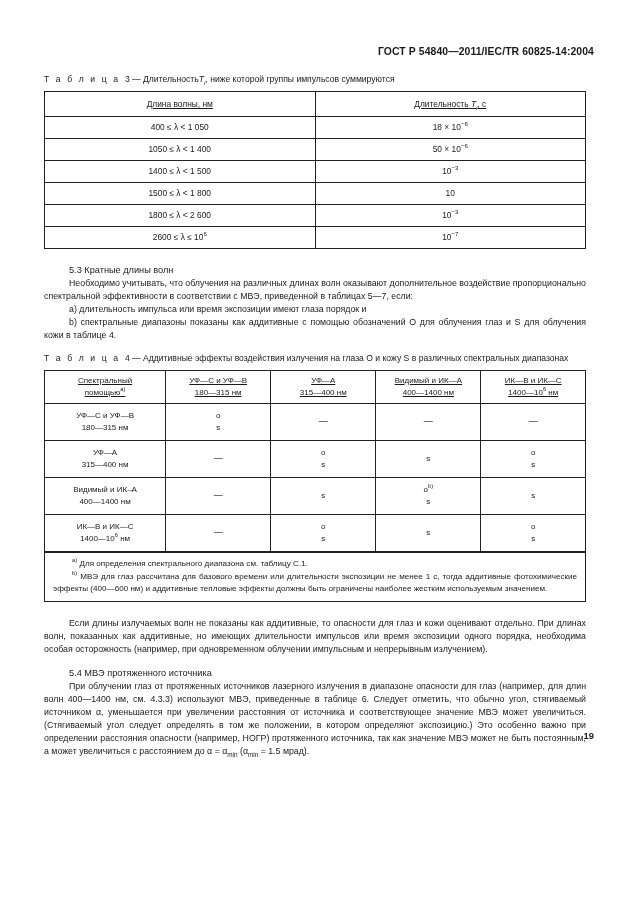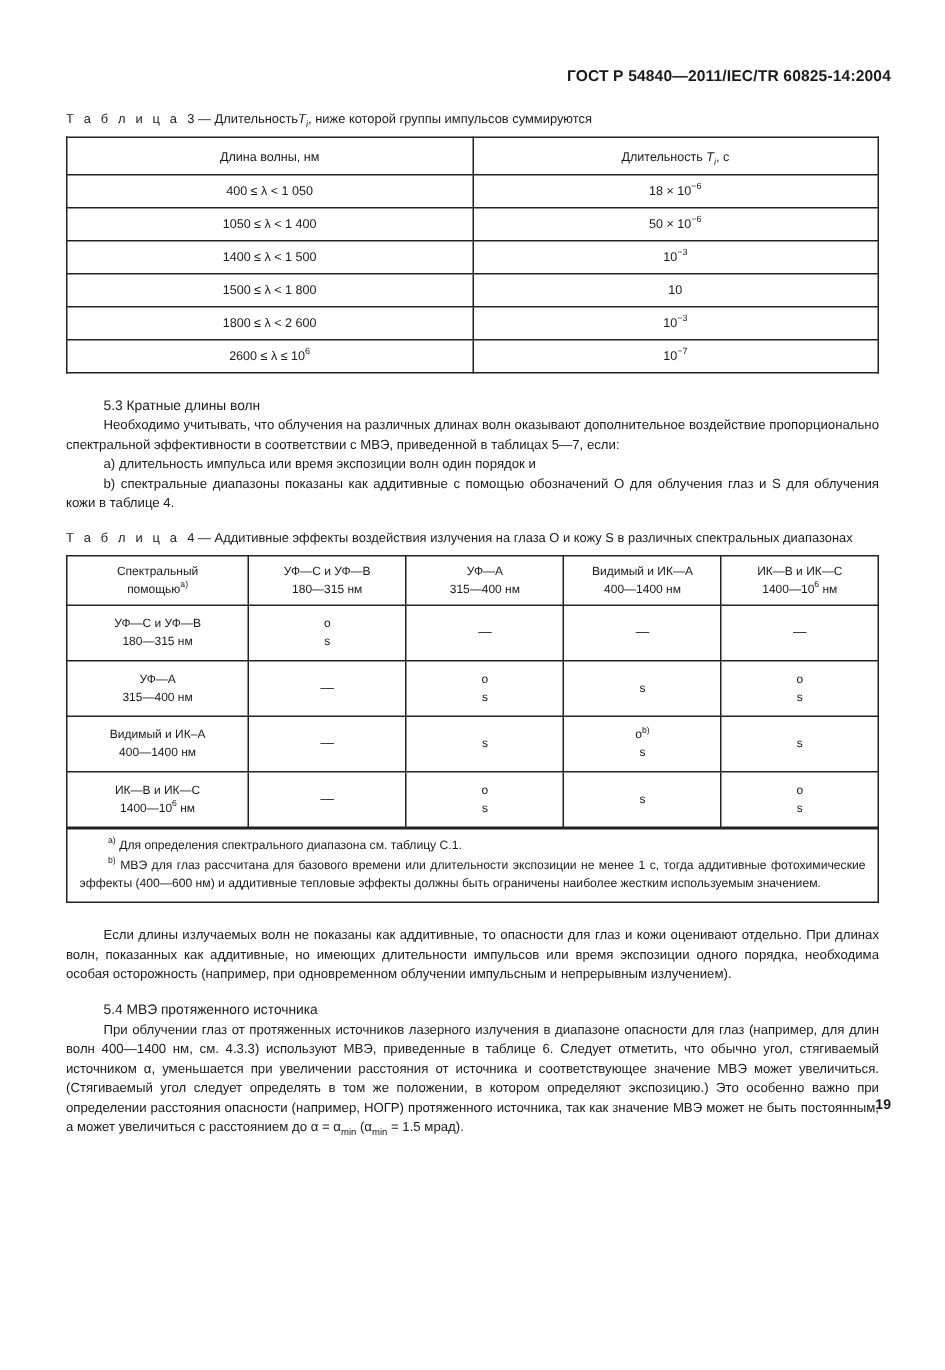--- a/index.html
+++ b/index.html
@@ -75,21 +75,21 @@
   }
   table.t3 thead td {
     height: 18px;
     padding: 3px;
     border-bottom-width: 1.6px;
   }
   table.t3 tbody td {
     height: 15px;
     padding: 3px;
   }
-  .col-w { width: 50%; }
+  .col-w { width: 50%; text-decoration: underline; }
 
   sup, .sup {
     font-size: 0.72em;
     vertical-align: super;
     line-height: 0;
   }
   .ital { font-style: italic; }
   .sub {
     font-size: 0.72em;
     vertical-align: sub;
@@ -133,20 +133,21 @@
     border: 0.8px solid #222;
     text-align: center;
     vertical-align: middle;
     padding: 3px 2px;
     color: #1a1a1a;
   }
   table.t4 thead td {
     height: 26px;
     line-height: 1.45;
     border-bottom-width: 1.6px;
+    text-decoration: underline;
   }
   table.t4 tbody td {
     height: 30px;
     line-height: 1.5;
   }
   .os-stack {
     display: flex;
     flex-direction: column;
     align-items: center;
     line-height: 1.45;
@@ -224,21 +225,21 @@
           <td><span>2600 ≤ λ ≤ 10</span><span class="sup">6</span></td>
           <td><span>10</span><span class="sup">−7</span></td>
         </tr>
       </tbody>
     </table>
 
     <div class="gap-lg"></div>
 
     <h3 class="sect">5.3 Кратные длины волн</h3>
     <p class="body">Необходимо учитывать, что облучения на различных длинах волн оказывают дополнительное воздействие пропорционально спектральной эффективности в соответствии с МВЭ, приведенной в таблицах 5—7, если:</p>
-    <p class="listitem">a) длительность импульса или время экспозиции волн один порядок и</p>
+    <p class="listitem">a) длительность импульса или время экспозиции имеют глаза порядок и</p>
     <p class="listitem">b) спектральные диапазоны показаны как аддитивные с помощью обозначений O для облучения глаз и S для облучения кожи в таблице 4.</p>
 
     <div class="gap-md"></div>
 
     <div class="tbl-caption">
       <span class="spaced">Т а б л и ц а</span><span>&nbsp;&nbsp;</span><span class="num">4</span>
       <span>—</span>
       <span>Аддитивные эффекты воздействия излучения на глаза O и кожу S в различных спектральных диапазонах</span>
     </div>
 

